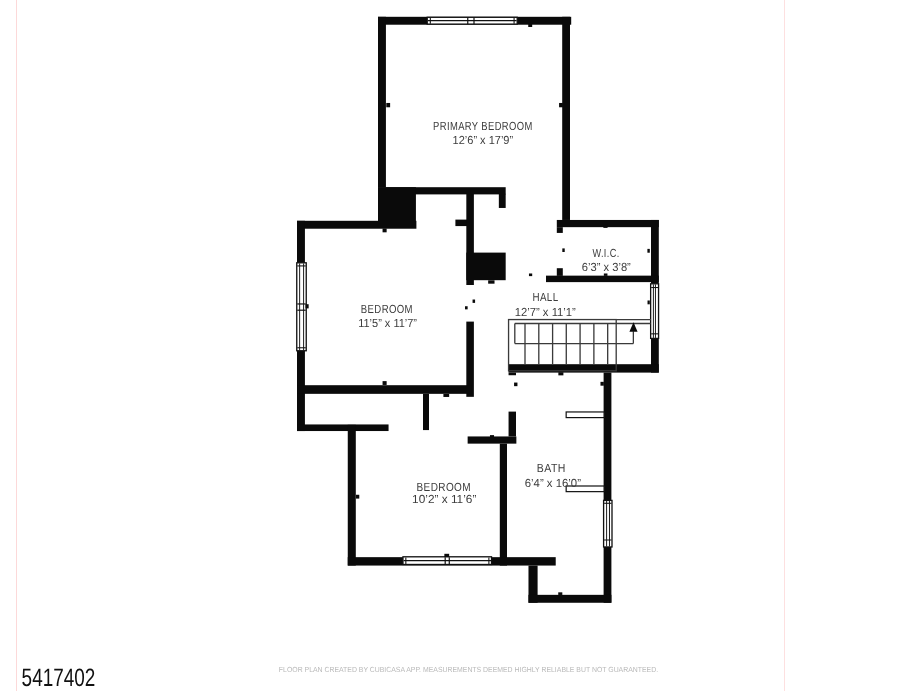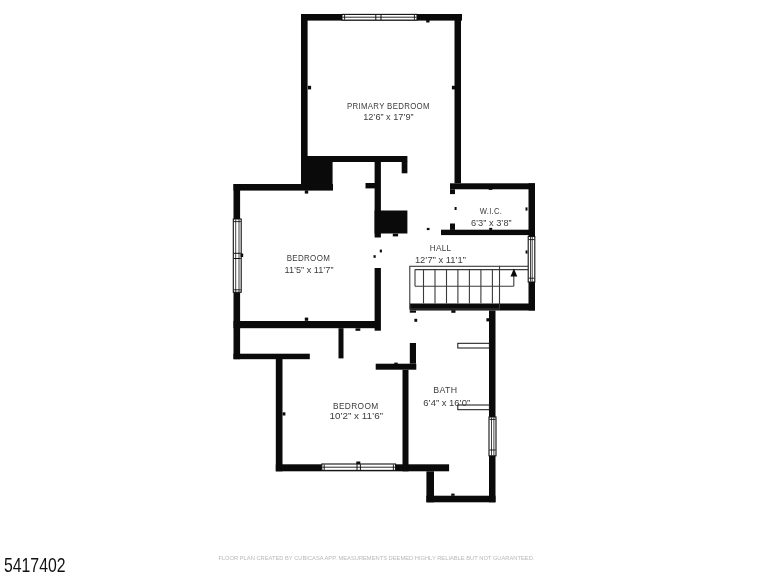--- a/index.html
+++ b/index.html
@@ -1,16 +1,16 @@
 <!DOCTYPE html>
 <html><head>
 <meta charset="utf-8">
 <style>
 html,body{margin:0;padding:0;background:#fff;}
-#page{position:relative;width:640px;height:576px;background:#ef4444;overflow:hidden;}
+#page{position:relative;width:640px;height:576px;background:#ef4444;overflow:hidden;margin-left:14px;}
 svg{display:block;}
 text{font-family:"Liberation Sans",sans-serif;}
 .rm{fill:#3c3c3c;font-size:9.8px;}
 .dm{fill:#3c3c3c;font-size:9.8px;}
 </style>
 </head>
 <body>
 <div id="page">
 <svg width="768" height="576" viewBox="0 0 768 576">
 

